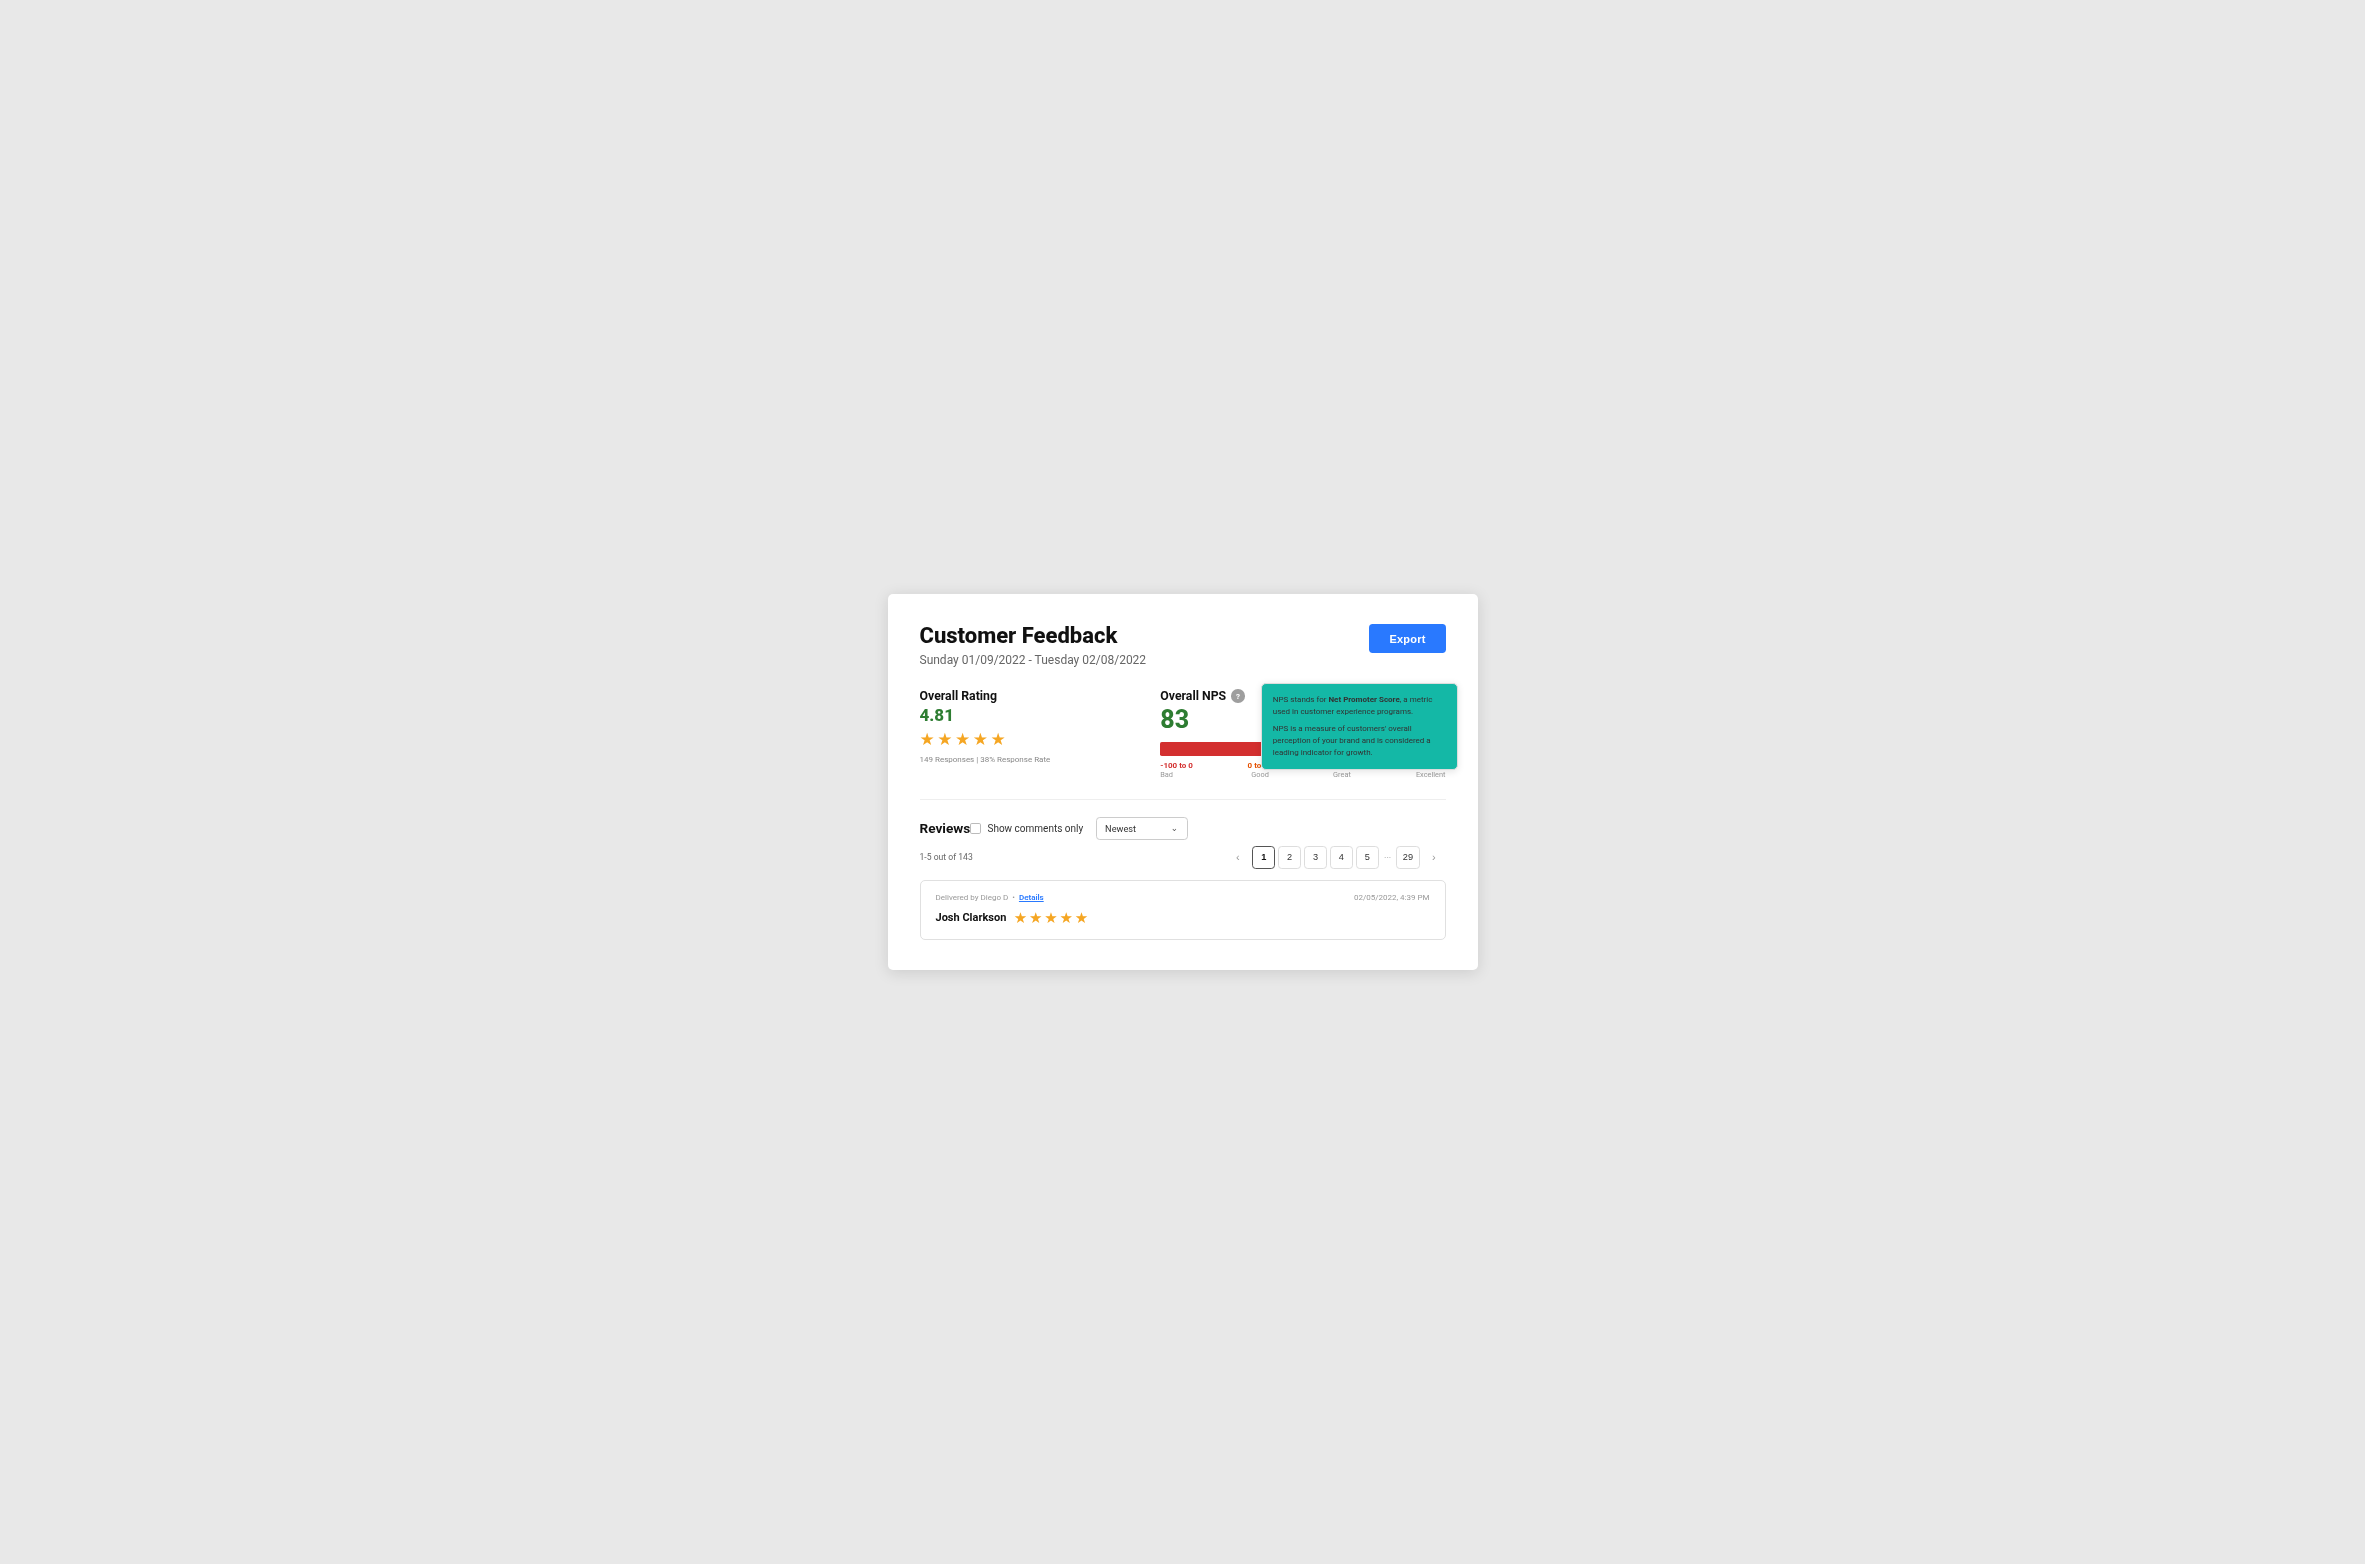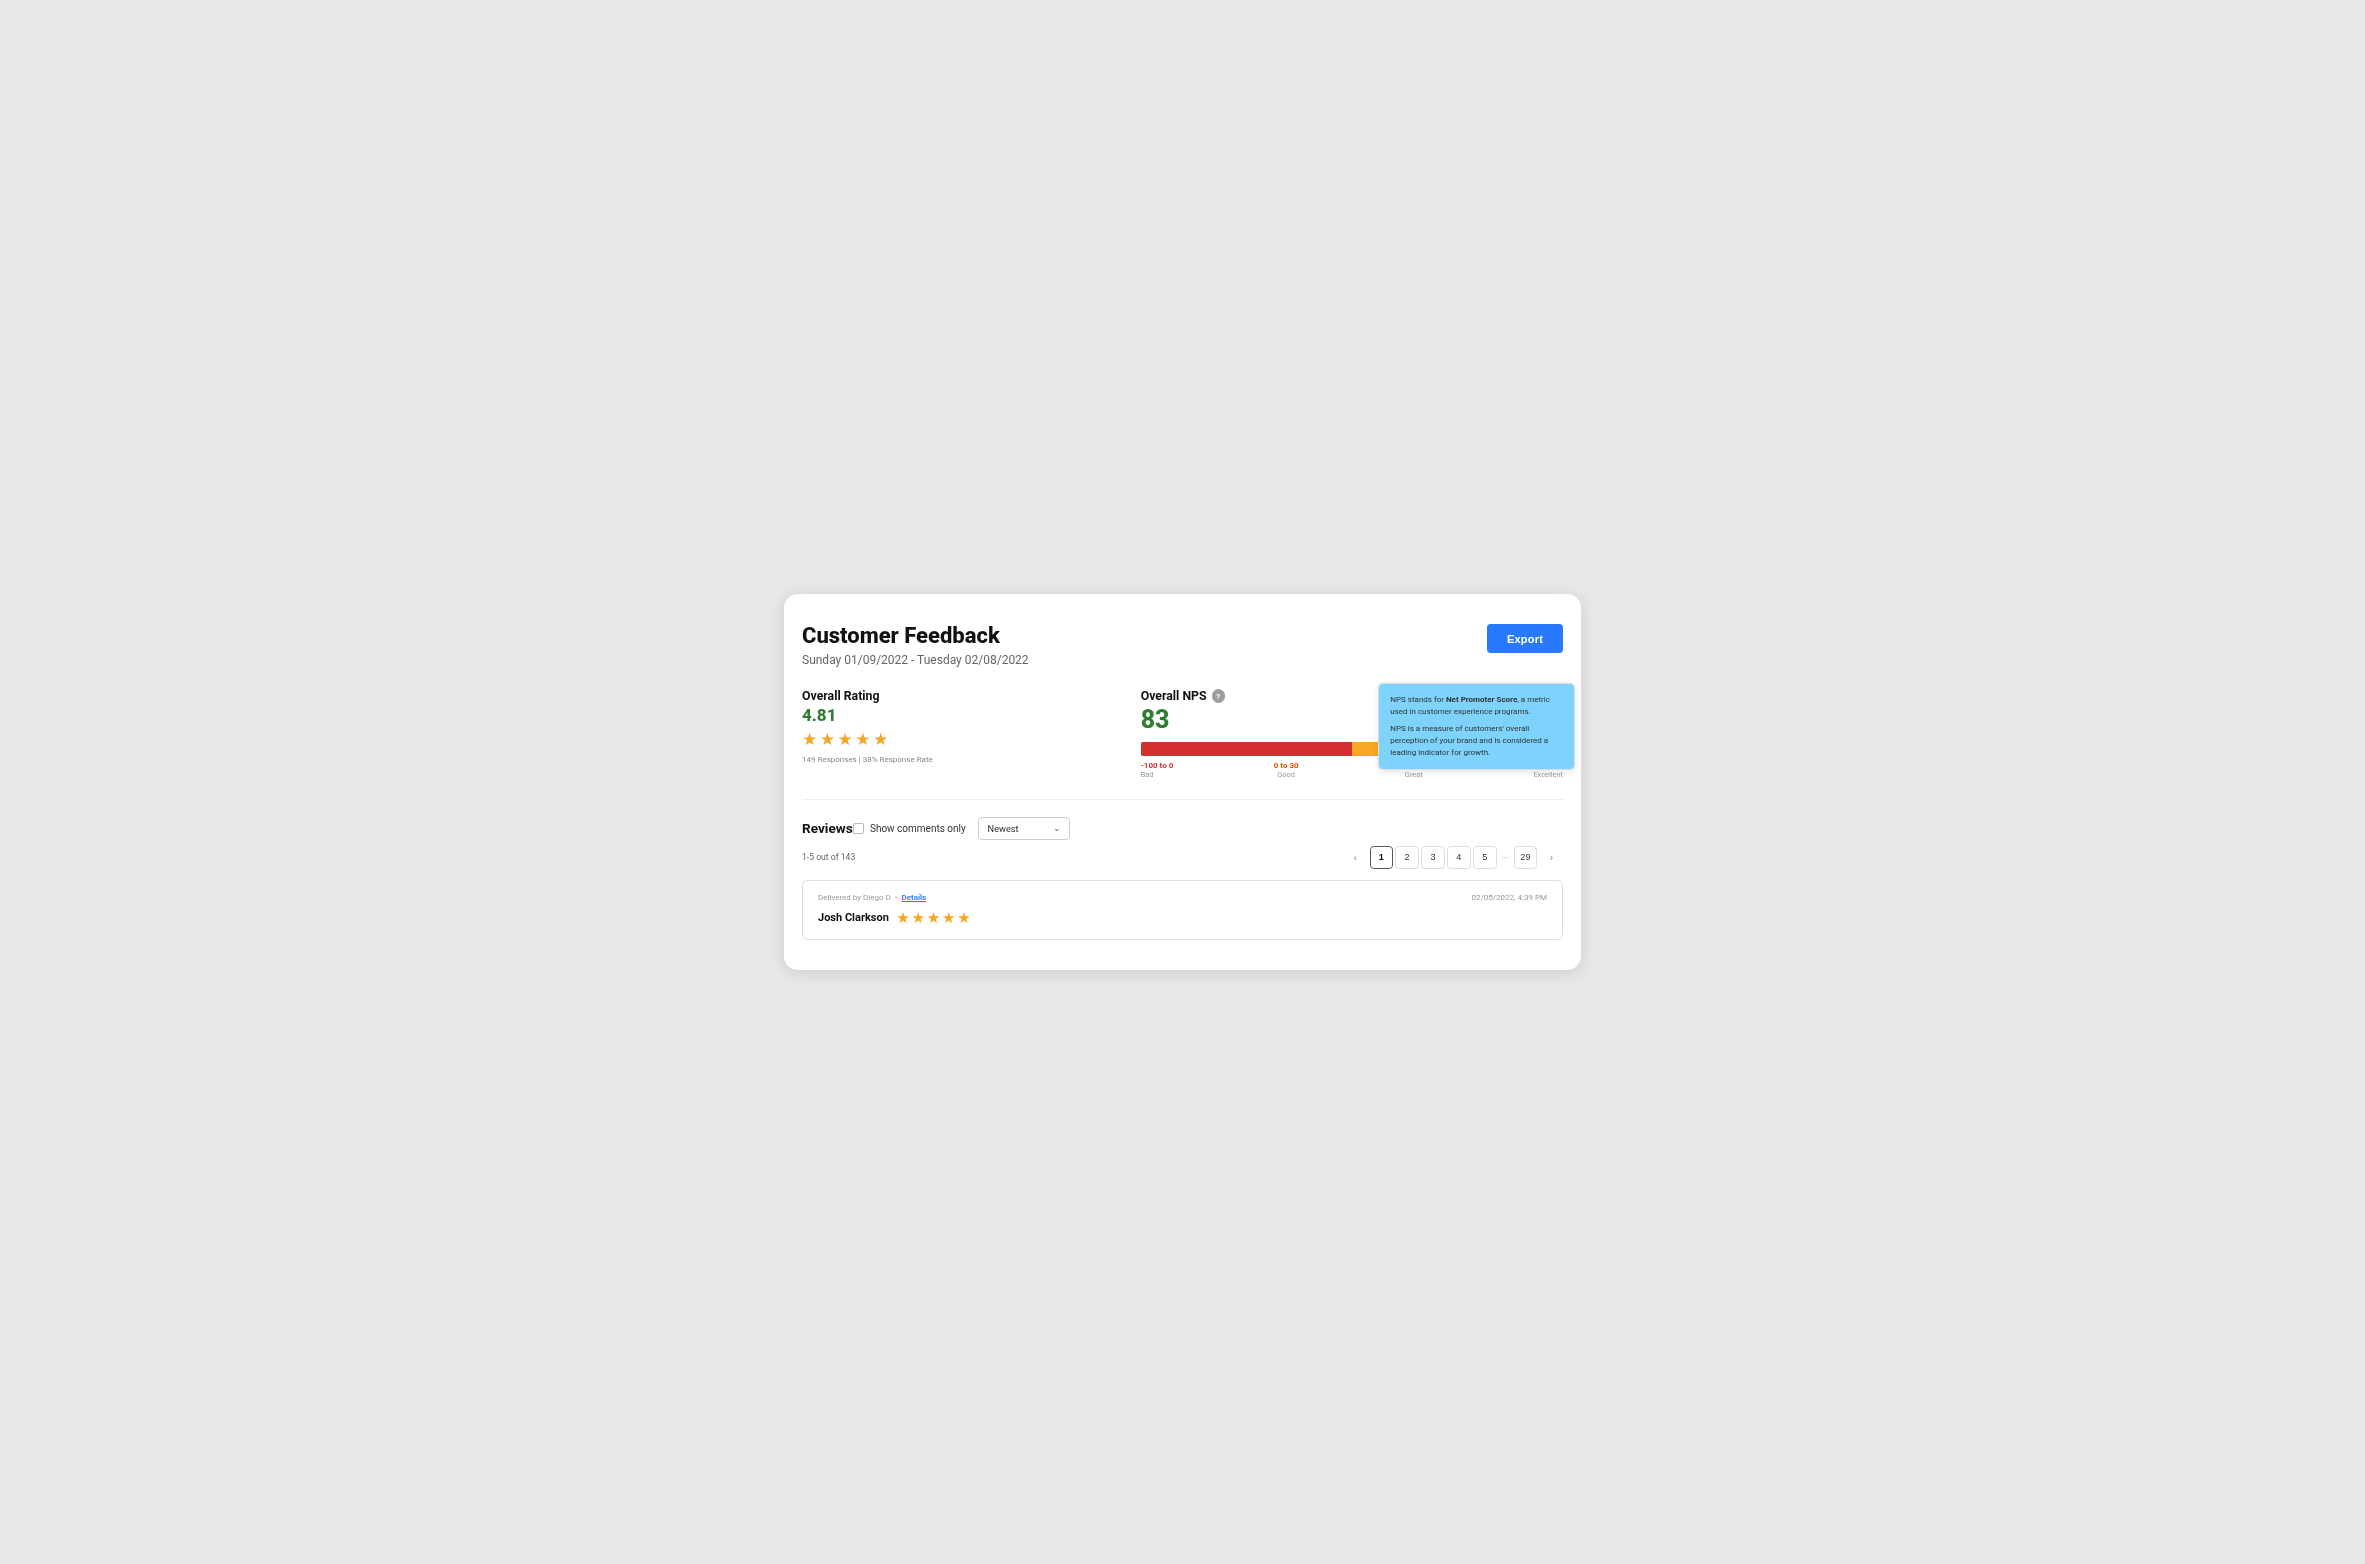--- a/index.html
+++ b/index.html
@@ -8,24 +8,24 @@
       background: #e8e8e8;
       display: flex;
       justify-content: center;
       align-items: center;
       min-height: 100vh;
       font-family: -apple-system, BlinkMacSystemFont, 'Segoe UI', Roboto, Helvetica, Arial, sans-serif;
     }
 
     .card {
       background: #fff;
-      border-radius: 14px;
+      border-radius: 5px;
       box-shadow: 0 2.5px 15px rgba(0,0,0,0.12);
-      padding: 30px 18px;
-      width: 797px;
+      padding: 30px 32px;
+      width: 590px;
       max-width: 98vw;
     }
 
     
     .header {
       display: flex;
       justify-content: space-between;
       align-items: flex-start;
       margin-bottom: 22px;
     }
@@ -128,21 +128,21 @@
       line-height: 1;
       margin-bottom: 10px;
     }
 
     
     .nps-tooltip {
       position: absolute;
       top: -6.2px;
       right: -12.3px;
       width: 197px;
-      background: #7dd3fc;
+      background: #14b8a6;
       border: 0.6px solid #ddd;
       border-radius: 5px;
       padding: 10px 11px;
       font-size: 8px;
       color: #333;
       line-height: 1.5;
       box-shadow: 0 1.2px 7.4px rgba(0,0,0,0.1);
       z-index: 10;
     }
     .nps-tooltip p { margin-bottom: 5px; }

